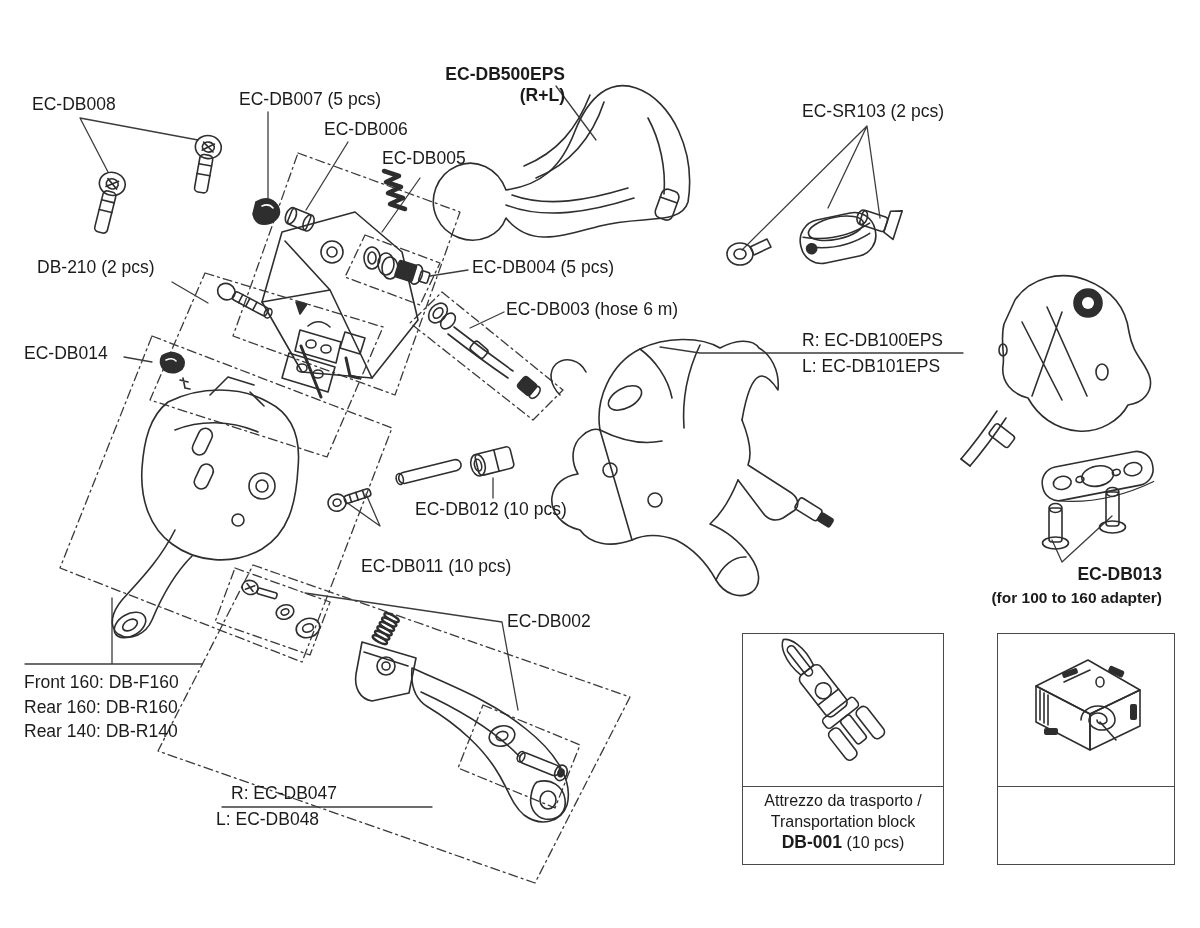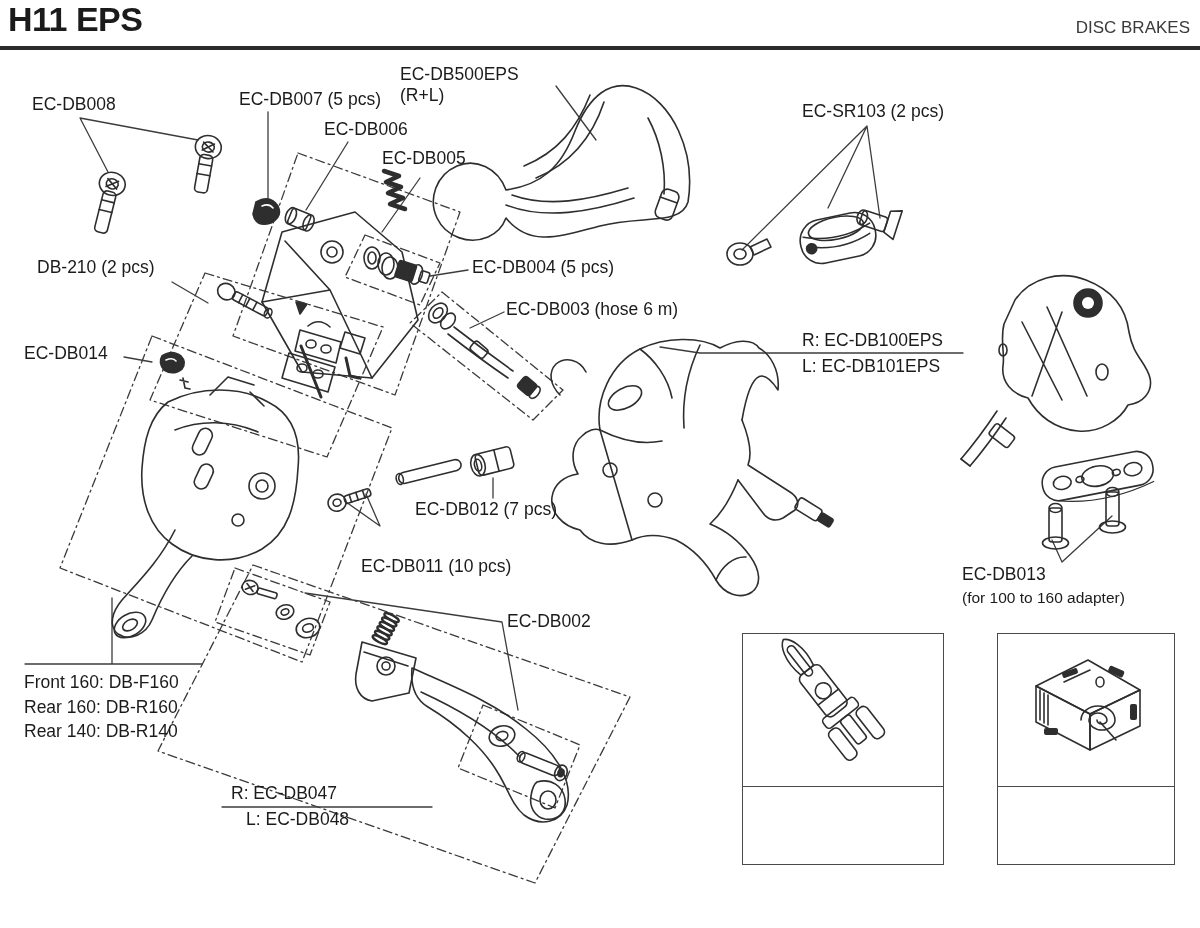--- a/index.html
+++ b/index.html
@@ -5,39 +5,34 @@
   html,body{margin:0;padding:0;background:#fff;}
   #page{position:relative;width:1200px;height:928px;background:#ffffff;overflow:hidden;
         font-family:"Liberation Sans",sans-serif;color:#1b1b1b;}
   
   #hdr{position:absolute;left:0;top:0;width:1200px;height:46px;}
   #hdr .title{position:absolute;left:8px;top:0px;font-size:34px;font-weight:800;letter-spacing:-0.5px;}
   #hdr .section{position:absolute;right:10px;top:18px;font-size:17px;color:#3a3a3a;}
   #hdr .rule{position:absolute;left:0;top:46px;width:1200px;height:4px;background:#2b2b2b;}
   
   .lbl{position:absolute;font-size:17.5px;white-space:nowrap;z-index:3;}
-  .lbl.center{text-align:left;}
+  .lbl.center{text-align:right;font-weight:bold;}
   .small{font-size:15.5px;}
   svg.art{position:absolute;left:0;top:0;z-index:1;}
   
   .infobox{position:absolute;width:200px;height:230px;border:1.6px solid #4a4a4a;background:#fff;z-index:2;}
   .infobox .pic{position:absolute;left:0;top:0;width:100%;height:152px;border-bottom:1.6px solid #4a4a4a;}
   .infobox .cap{position:absolute;left:0;top:156px;width:100%;text-align:center;font-size:16px;line-height:21px;}
   .infobox .code{font-weight:bold;font-size:17.5px;}
 </style>
 </head>
 <body>
 
 <div id="page">
 
-  <div id="hdr">
-    <div class="title">H11 EPS</div>
-    <div class="section">DISC BRAKES</div>
-    <div class="rule"></div>
-  </div>
 
   <svg class="art" width="1200" height="928" viewBox="0 0 1200 928" stroke="#2e2e2e" fill="none" stroke-width="1.6" stroke-linecap="round" stroke-linejoin="round">
 
     <g stroke="#3a3a3a" stroke-width="1.3" stroke-dasharray="9 4 2 4">
       <polygon points="298,153 460,212 395,395 233,336"></polygon>
       <polygon points="365,235 440,263 420,305 345,277"></polygon>
       <polygon points="442,292 563,390 533,420 410,323"></polygon>
       <polygon points="205,273 383,327 327,457 150,400"></polygon>
       <polygon points="152,336 392,428 302,662 60,568"></polygon>
       <polygon points="253,565 630,697 535,883 158,751"></polygon>
@@ -325,47 +320,52 @@
     <div>EC-DB500EPS</div>
     <div>(R+L)</div>
   </div>
   <div class="lbl" style="left:802px;top:101px">EC-SR103 (2 pcs)</div>
   <div class="lbl" style="left:37px;top:257px">DB-210 (2 pcs)</div>
   <div class="lbl" style="left:472px;top:257px">EC-DB004 (5 pcs)</div>
   <div class="lbl" style="left:506px;top:299px">EC-DB003 (hose 6 m)</div>
   <div class="lbl" style="left:24px;top:343px">EC-DB014</div>
   <div class="lbl" style="left:802px;top:330px">R: EC-DB100EPS</div>
   <div class="lbl" style="left:802px;top:356px">L: EC-DB101EPS</div>
-  <div class="lbl" style="left:415px;top:499px">EC-DB012 (7 pcs)</div>
+  <div class="lbl" style="left:415px;top:499px">EC-DB012 (10 pcs)</div>
   <div class="lbl" style="left:361px;top:556px">EC-DB011 (10 pcs)</div>
   <div class="lbl center" style="left:962px;top:564px;width:200px">EC-DB013</div>
   <div class="lbl center small" style="left:962px;top:589px;width:200px">(for 100 to 160 adapter)</div>
   <div class="lbl" style="left:507px;top:611px">EC-DB002</div>
   <div class="lbl" style="left:24px;top:670px;line-height:24.5px">
     <div>Front 160: DB-F160</div>
     <div>Rear 160: DB-R160</div>
     <div>Rear 140: DB-R140</div>
   </div>
   <div class="lbl" style="left:231px;top:783px">R: EC-DB047</div>
-  <div class="lbl" style="left:246px;top:809px">L: EC-DB048</div>
+  <div class="lbl" style="left:216px;top:809px">L: EC-DB048</div>
 
   <div class="infobox" style="left:742px;top:633px">
     <svg class="pic" viewBox="0 0 200 152" stroke="#2e2e2e" fill="none" stroke-width="1.6" stroke-linecap="round" stroke-linejoin="round">
       <g transform="translate(100,82) rotate(-38)">
         <path d="M-8,-58 C-13,-80 -6,-94 0,-97 C6,-94 13,-80 8,-58 Z"></path>
         <rect x="-4" y="-88" width="8" height="36" rx="4"></rect>
         <rect x="-13" y="-58" width="26" height="52" rx="6"></rect>
         <circle cx="0" cy="-32" r="8"></circle>
         <rect x="-20" y="-10" width="40" height="12" rx="4"></rect>
         <rect x="-24" y="4" width="13" height="36" rx="5"></rect>
         <rect x="11" y="4" width="13" height="36" rx="5"></rect>
         <rect x="-6" y="2" width="12" height="30" rx="3"></rect>
         <line x1="-13" y1="-24" x2="13" y2="-24"></line>
       </g>
     </svg>
+    <div class="cap">
+      <div>Attrezzo da trasporto /</div>
+      <div>Transportation block</div>
+      <div><span class="code">DB-001</span><span> (10 pcs)</span></div>
+    </div>
   </div>
 
   <div class="infobox" style="left:997px;top:633px;width:176px">
     <svg class="pic" viewBox="0 0 176 152" stroke="#2e2e2e" fill="none" stroke-width="1.6" stroke-linecap="round" stroke-linejoin="round">
       <g transform="translate(86,78)">
         <polygon points="-48,-26 4,-52 56,-22 6,2"></polygon>
         <polygon points="-48,-26 6,2 6,38 -48,10"></polygon>
         <polygon points="6,2 56,-22 56,14 6,38"></polygon>
         <path d="M-44,-22 l0,30 M-40,-19 l0,30 M-36,-17 l0,30"></path>
         <path d="M14,10 m-17,0 a17,14 0 1 1 34,0 a13,10 0 1 1 -26,0 a9,7 0 1 1 18,0 a5,4 0 1 1 -10,0" transform="translate(0,-2)"></path>

